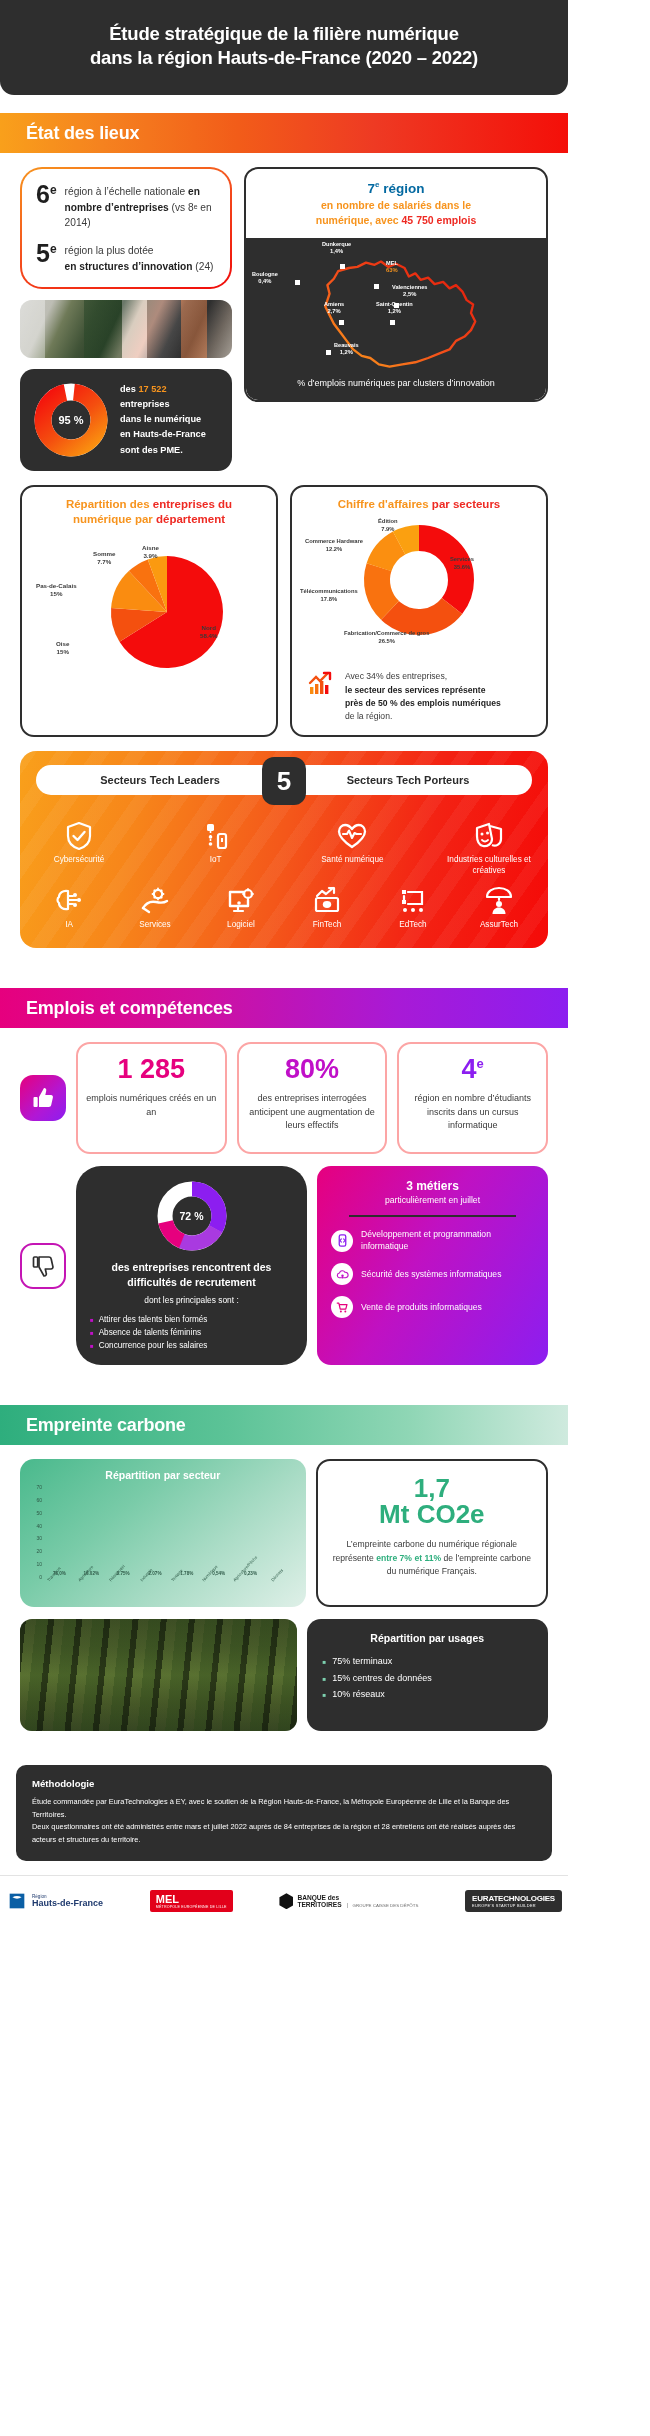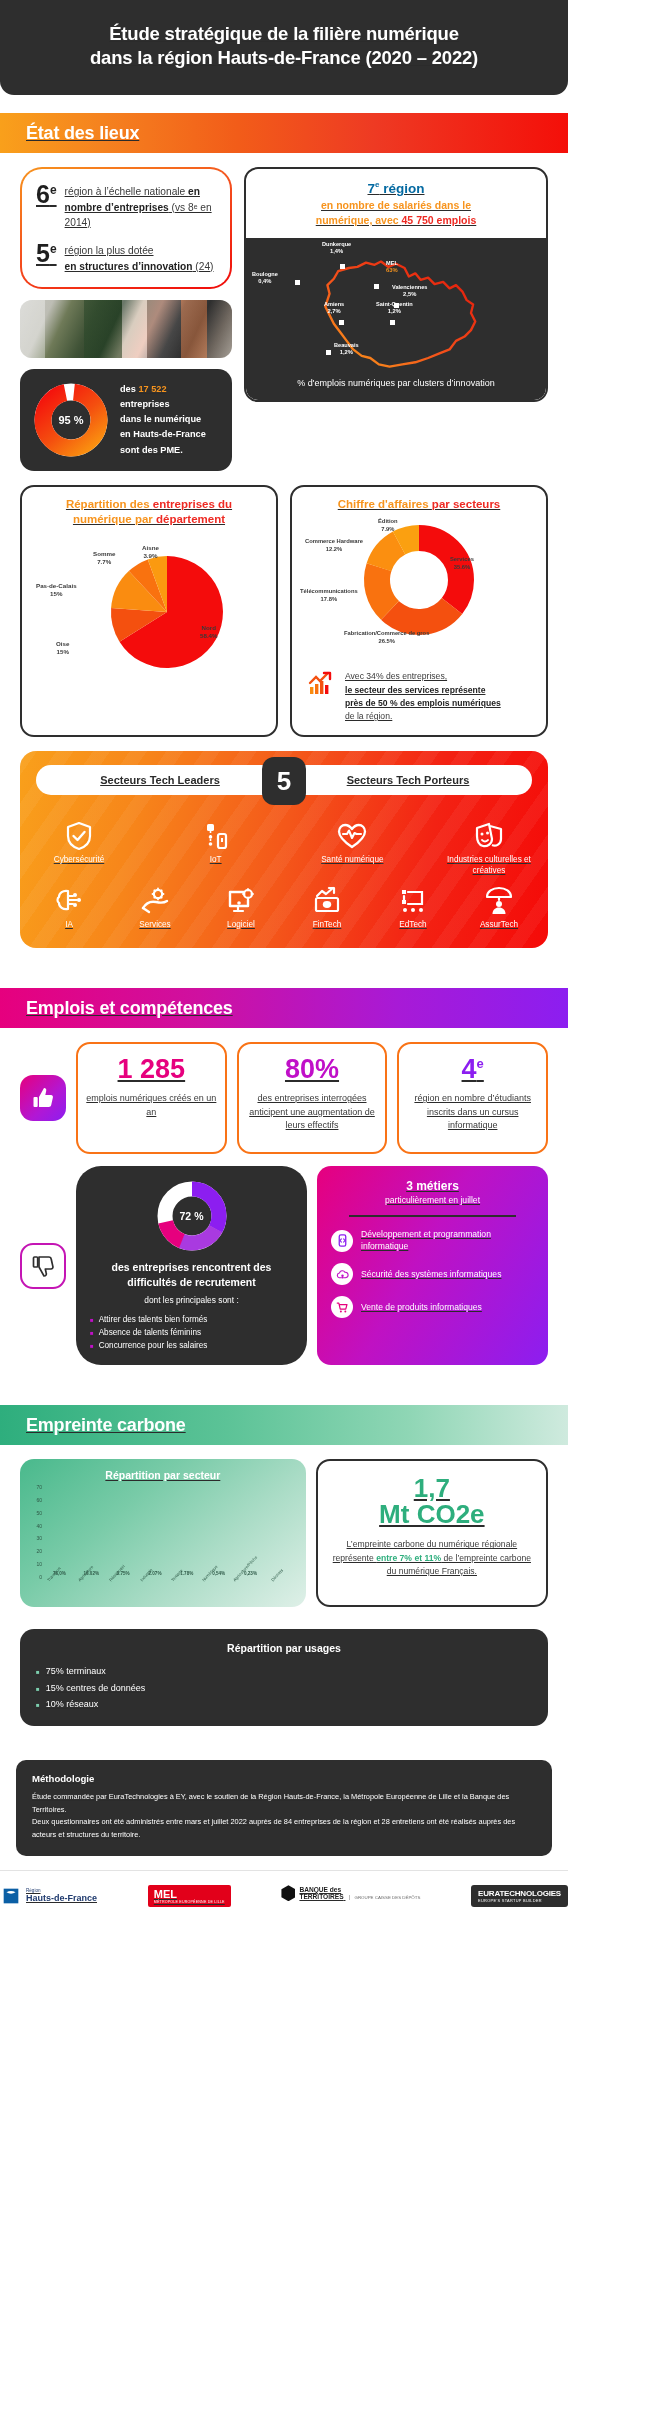--- a/index.html
+++ b/index.html
@@ -4,21 +4,21 @@
 <style>
   * { box-sizing: border-box; margin:0; padding:0; }
   body {
     width: 650px; height: 2436px;
     background: #ffffff;
     font-family: "Liberation Sans", sans-serif;
     color: #2b2b2b;
     overflow: hidden;
     position: relative;
   }
-  .page { width:568px; height:2436px; position:relative; background:#fff;text-decoration:underline; }
+  .page { width:568px; height:2436px; position:relative; background:#fff; }
 
   
   .title-bar {
     background:#2e2e2e; color:#fff;
     border-radius: 0 0 14px 14px;
     padding: 22px 30px 26px;
     text-align:center;
   }
   .title-bar .l1, .title-bar .l2 {
     font-size: 18.5px; font-weight: bold; line-height: 1.28; letter-spacing:-0.2px;
@@ -151,21 +151,21 @@
   .ic svg { display:block; margin:0 auto; }
 
   
   .kpis { display:flex; align-items:center; gap:10px; }
   .thumb {
     width:46px; height:46px; border-radius:13px; flex:0 0 46px;
     background: linear-gradient(135deg,#e6007e 0%, #b217d4 60%, #8c1ef0 100%);
     display:flex; align-items:center; justify-content:center;
   }
   .thumb.down { background:#fff; border:2px solid #c415b4; }
-  .kpi { flex:1; border:2px solid #f97316; border-radius:14px; padding:12px 8px 14px; text-align:center; min-height:112px;}
+  .kpi { flex:1; border:2px solid #fca5a5; border-radius:14px; padding:12px 8px 14px; text-align:center; min-height:112px;}
   .kpi .big { font-size:27px; font-weight:bold; line-height:1; }
   .kpi .big sup { font-size:13px; }
   .kpi .sub { font-size:9px; line-height:1.5; margin-top:9px; color:#3a3a3a; }
   .c-pink { color:#e6007e; } .c-mag { color:#c010c8; } .c-vio { color:#8c1ef0; }
 
   .two { display:flex; gap:10px; align-items:stretch; margin-top:12px; }
   .recruit { flex:1; background:#2e2e2e; color:#fff; border-radius:25px; padding:12px 14px 13px; text-align:center; }
   .donut72 { position:relative; width:72px; height:72px; margin: 2px auto 8px; }
   .donut72 .hole { position:absolute; left:18px; top:18px; width:36px; height:36px; border-radius:50%;
     background:#2e2e2e; display:flex; align-items:center; justify-content:center; font-size:10.5px; font-weight:bold; }
@@ -200,42 +200,42 @@
             font-style:normal; font-weight:bold; color:#2f5a48; margin-bottom:1px; white-space:nowrap;}
   .xax { position:absolute; left:18px; right:2px; bottom:0; height:22px; display:flex; gap:5px; }
   .xax span { flex:1; font-size:4.2px; color:#2f5a48; transform:rotate(-47deg); transform-origin:left top;
               white-space:nowrap; margin-top:2px; }
   .co2 { flex:1; border:2px solid #2e2e2e; border-radius:14px; padding:14px 12px; text-align:center; }
   .co2 .n1 { font-size:26px; font-weight:bold; color:#2eae7d; line-height:1; }
   .co2 .n2 { font-size:26px; font-weight:bold; color:#2eae7d; line-height:1.05; }
   .co2 .d { font-size:8.6px; line-height:1.55; margin-top:10px; color:#3a3a3a; }
   .co2 .d .g { color:#2eae7d; font-weight:bold; }
 
-  .usage-row { display:flex; gap:10px; margin-top:12px;flex-direction:column; }
+  .usage-row { display:flex; gap:10px; margin-top:12px; }
   .usage { flex:1; background:#2e2e2e; color:#fff; border-radius:14px; padding:13px 16px; }
   .usage .h { text-align:center; font-size:10.5px; font-weight:bold; margin-bottom:9px; }
   .usage li { list-style:none; font-size:9px; line-height:1.85; display:flex; gap:6px; align-items:baseline; }
   .usage li::before { content:"■"; color:#7ccfae; font-size:6px; }
 
   .cta {
     margin: 16px 20px 0; height:38px; border-radius:19px; color:#fff; text-align:center;
     display:flex; flex-direction:column; align-items:center; justify-content:center; line-height:1.3;
     background: linear-gradient(90deg,#f9a01b 0%, #f5701a 40%, #f42b14 75%, #f50a08 100%);
     font-size:9.6px; font-weight:bold;
   }
   .cta .u { text-decoration:underline; }
 
   
   .methodo { margin: 16px 16px 0; background:#2e2e2e; color:#fff; border-radius:10px; padding:13px 16px 15px; }
   .methodo .h { font-size:9.6px; font-weight:bold; margin-bottom:7px; }
   .methodo p { font-size:7.4px; line-height:1.7; }
 
   
-  .footer { display:flex; align-items:flex-start; justify-content:space-between; 
-            padding: 14px 0 14px; border-top:1px solid #e3e3e3; margin-top:14px; }
+  .footer { display:flex; align-items:center; justify-content:space-between; 
+            padding: 14px 6px 14px; border-top:1px solid #e3e3e3; margin-top:14px; }
   .logo { display:flex; align-items:center; gap:4px; }
   .logo-hdf .nm { font-size:9px; font-weight:bold; color:#1f3a6e; line-height:1; }
   .logo-hdf .nm small { display:block; font-size:4.6px; font-weight:normal; color:#1f3a6e; }
   .logo-mel { background:#e2001a; color:#fff; font-size:11px; font-weight:bold; padding:3px 6px; border-radius:2px; }
   .logo-mel small { display:block; font-size:3.6px; font-weight:normal; letter-spacing:.2px; }
   .logo-bdt { font-size:6.6px; color:#1b1b1b; font-weight:bold; line-height:1.15; }
   .logo-bdt .cdc { display:inline-block; border-left:1px solid #bbb; padding-left:4px; margin-left:4px;
                    font-size:4.4px; color:#6b6b6b; font-weight:normal; }
   .logo-eura { background:#2e2e2e; color:#fff; padding:4px 7px; border-radius:3px; }
   .logo-eura .t { font-size:8px; font-weight:bold; letter-spacing:-.2px; }

